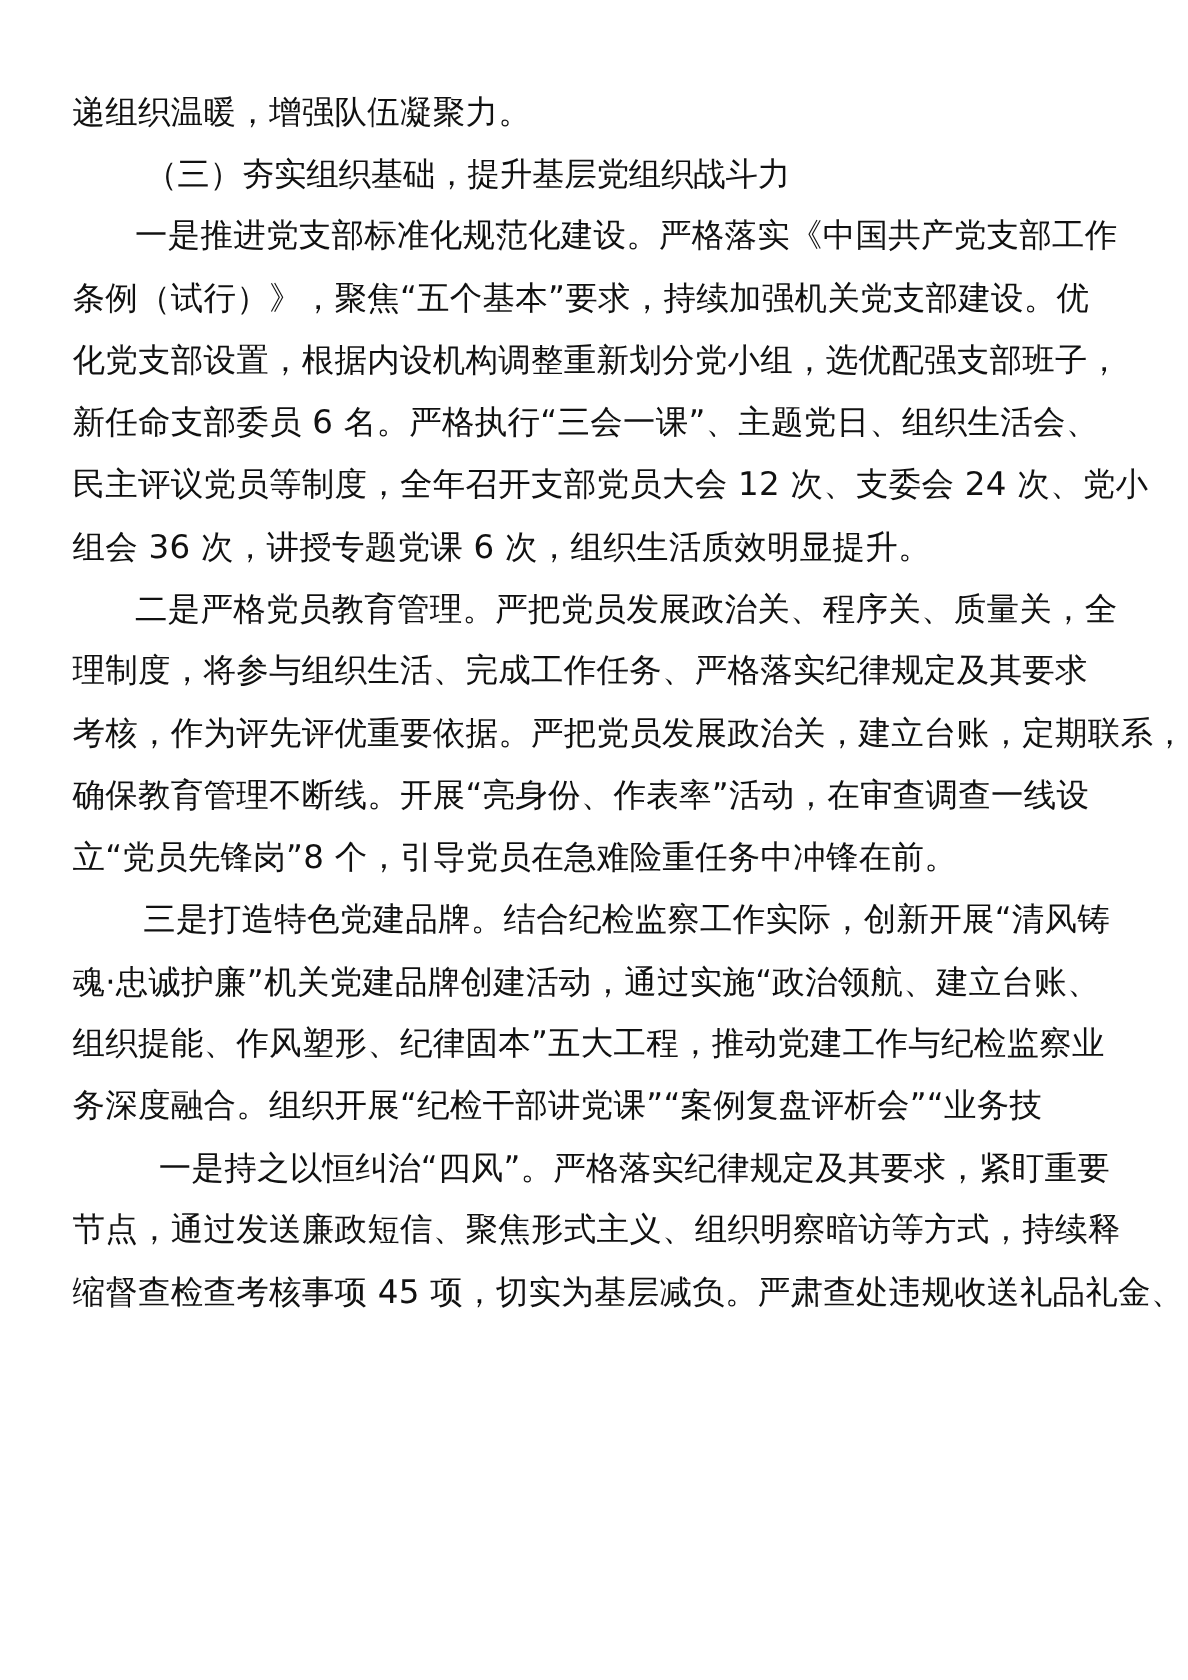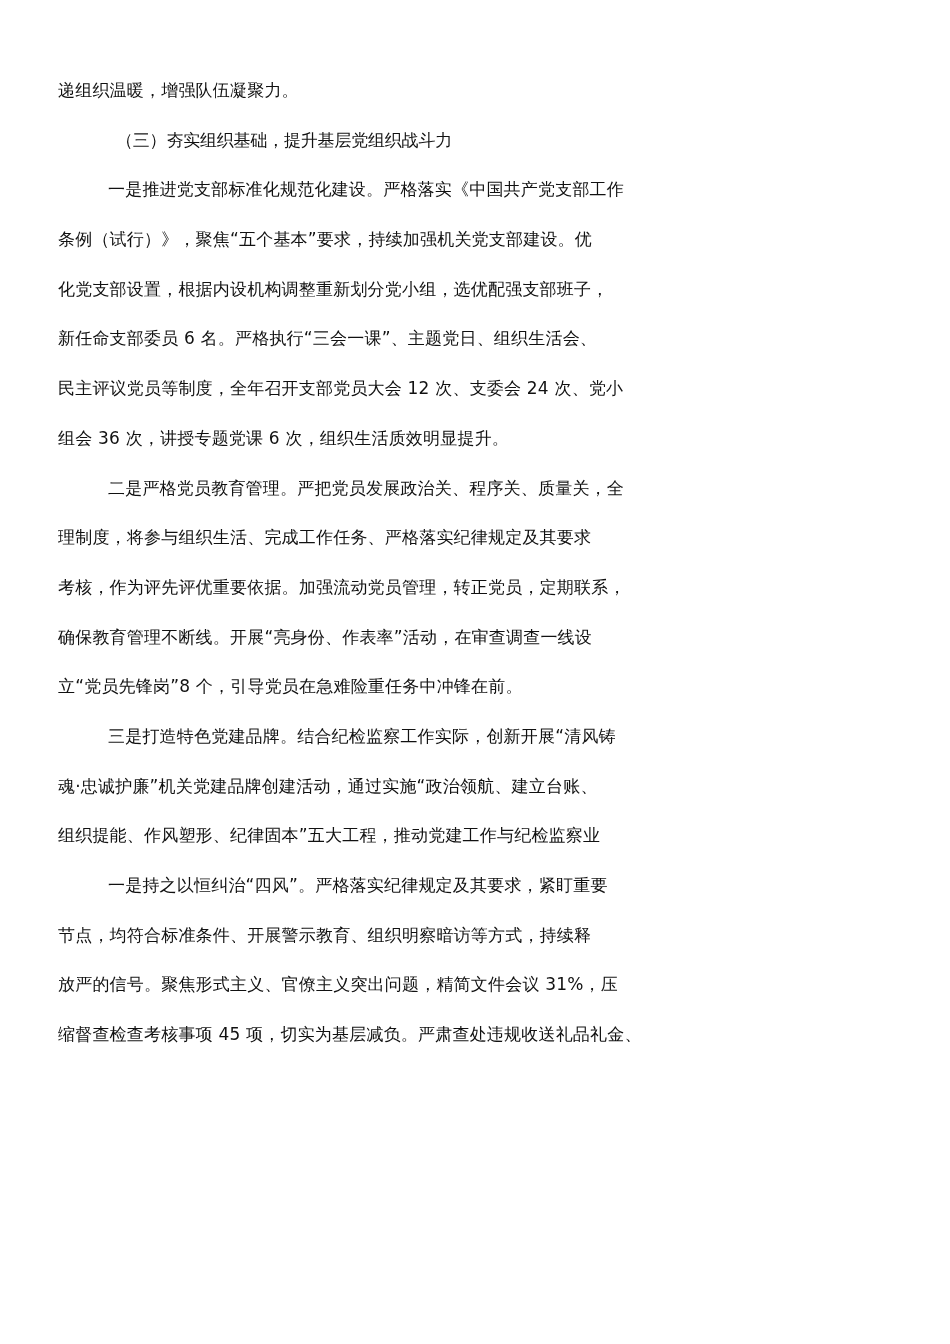--- a/index.html
+++ b/index.html
@@ -17,26 +17,27 @@
     }
     .page {
       position: absolute;
       left: 58px;
       top: 66px;
       width: 830px;
     }
     .line {
       height: 49.7px;
       line-height: 49.7px;
-      font-size: 17px;
+      font-size: 26px;
       white-space: nowrap;
       letter-spacing: 0.2px;
     }
     .line.indent {
       padding-left: 50px;
+      text-align: right;
     }
     .line.heading {
       padding-left: 58px;
       font-weight: normal;
       letter-spacing: -0.2px;
     }
   </style>
 </head>
 <body>
 
@@ -44,23 +45,23 @@
   <div class="line">递组织温暖，增强队伍凝聚力。</div>
   <div class="line heading">（三）夯实组织基础，提升基层党组织战斗力</div>
   <div class="line indent">一是推进党支部标准化规范化建设。严格落实《中国共产党支部工作</div>
   <div class="line">条例（试行）》，聚焦“五个基本”要求，持续加强机关党支部建设。优</div>
   <div class="line">化党支部设置，根据内设机构调整重新划分党小组，选优配强支部班子，</div>
   <div class="line">新任命支部委员 6 名。严格执行“三会一课”、主题党日、组织生活会、</div>
   <div class="line">民主评议党员等制度，全年召开支部党员大会 12 次、支委会 24 次、党小</div>
   <div class="line">组会 36 次，讲授专题党课 6 次，组织生活质效明显提升。</div>
   <div class="line indent">二是严格党员教育管理。严把党员发展政治关、程序关、质量关，全</div>
   <div class="line">理制度，将参与组织生活、完成工作任务、严格落实纪律规定及其要求</div>
-  <div class="line">考核，作为评先评优重要依据。加强流动党员管理，转正党员，定期联系，</div>
+  <div class="line">考核，作为评先评优重要依据。严把党员发展政治关，建立台账，定期联系，</div>
   <div class="line">确保教育管理不断线。开展“亮身份、作表率”活动，在审查调查一线设</div>
   <div class="line">立“党员先锋岗”8 个，引导党员在急难险重任务中冲锋在前。</div>
   <div class="line indent">三是打造特色党建品牌。结合纪检监察工作实际，创新开展“清风铸</div>
   <div class="line">魂·忠诚护廉”机关党建品牌创建活动，通过实施“政治领航、建立台账、</div>
   <div class="line">组织提能、作风塑形、纪律固本”五大工程，推动党建工作与纪检监察业</div>
+  <div class="line">务深度融合。组织开展“纪检干部讲党课”“案例复盘评析会”“业务技</div>
   <div class="line indent">一是持之以恒纠治“四风”。严格落实纪律规定及其要求，紧盯重要</div>
-  <div class="line">节点，均符合标准条件、开展警示教育、组织明察暗访等方式，持续释</div>
-  <div class="line">放严的信号。聚焦形式主义、官僚主义突出问题，精简文件会议 31%，压</div>
+  <div class="line">节点，通过发送廉政短信、聚焦形式主义、组织明察暗访等方式，持续释</div>
   <div class="line">缩督查检查考核事项 45 项，切实为基层减负。严肃查处违规收送礼品礼金、</div>
 </div>
 
 </body></html>

